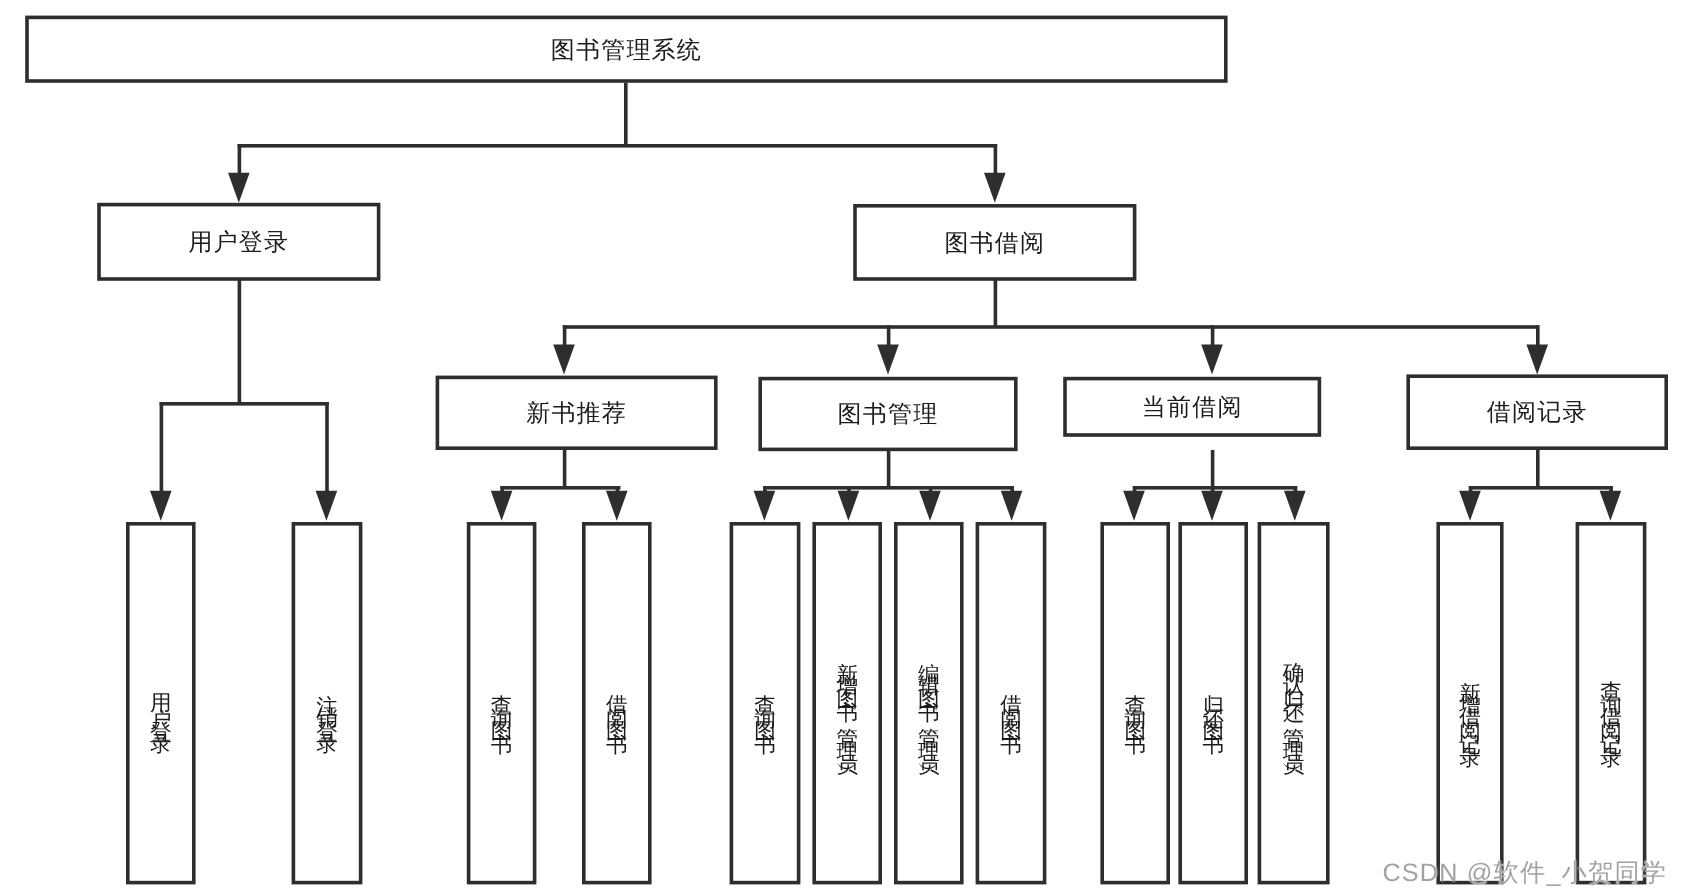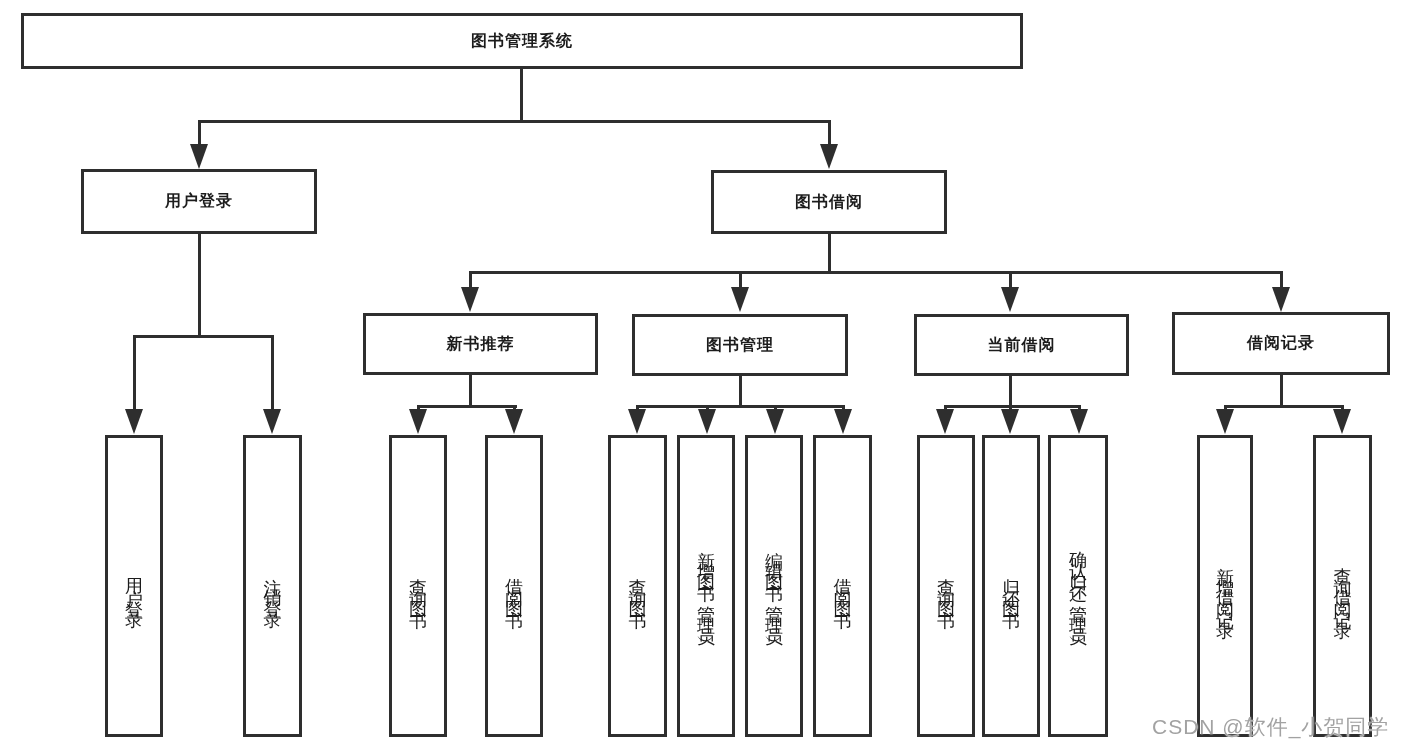--- a/index.html
+++ b/index.html
@@ -14,24 +14,23 @@
     position:absolute;
     box-sizing:border-box;
     border:3px solid #2e2e2e;
     background:#ffffff;
     display:flex;
     align-items:center;
     justify-content:center;
     color:#1c1c1c;
   }
   .box.h span{
-    font-size:16px;
+    font-size:20px;
     letter-spacing:1px;
     white-space:nowrap;
-    font-weight:bold;
   }
   .box.v span{
     writing-mode:vertical-rl;
     text-orientation:mixed;
     font-size:18px;
     line-height:1;
     letter-spacing:11px;
   }
   .line{
     position:absolute;
@@ -95,21 +94,21 @@
   <div class="arrow" style="left:731px;top:287px"></div>
   <div class="arrow" style="left:1001px;top:287px"></div>
   <div class="arrow" style="left:1272px;top:287px"></div>
 
   <div class="box h" style="left:363px;top:313px;width:235px;height:62px">
     <span>新书推荐</span>
   </div>
   <div class="box h" style="left:632px;top:314px;width:216px;height:62px">
     <span>图书管理</span>
   </div>
-  <div class="box h" style="left:914px;top:314px;width:215px;height:62px">
+  <div class="box h" style="left:886px;top:314px;width:215px;height:50px">
     <span>当前借阅</span>
   </div>
   <div class="box h" style="left:1172px;top:312px;width:218px;height:63px">
     <span>借阅记录</span>
   </div>
 
   <div class="line" style="left:469px;top:374px;width:3px;height:33px"></div>
   <div class="line" style="left:417px;top:405px;width:100px;height:3px"></div>
   <div class="line" style="left:417px;top:405px;width:3px;height:10px"></div>
   <div class="line" style="left:513px;top:405px;width:3px;height:10px"></div>

